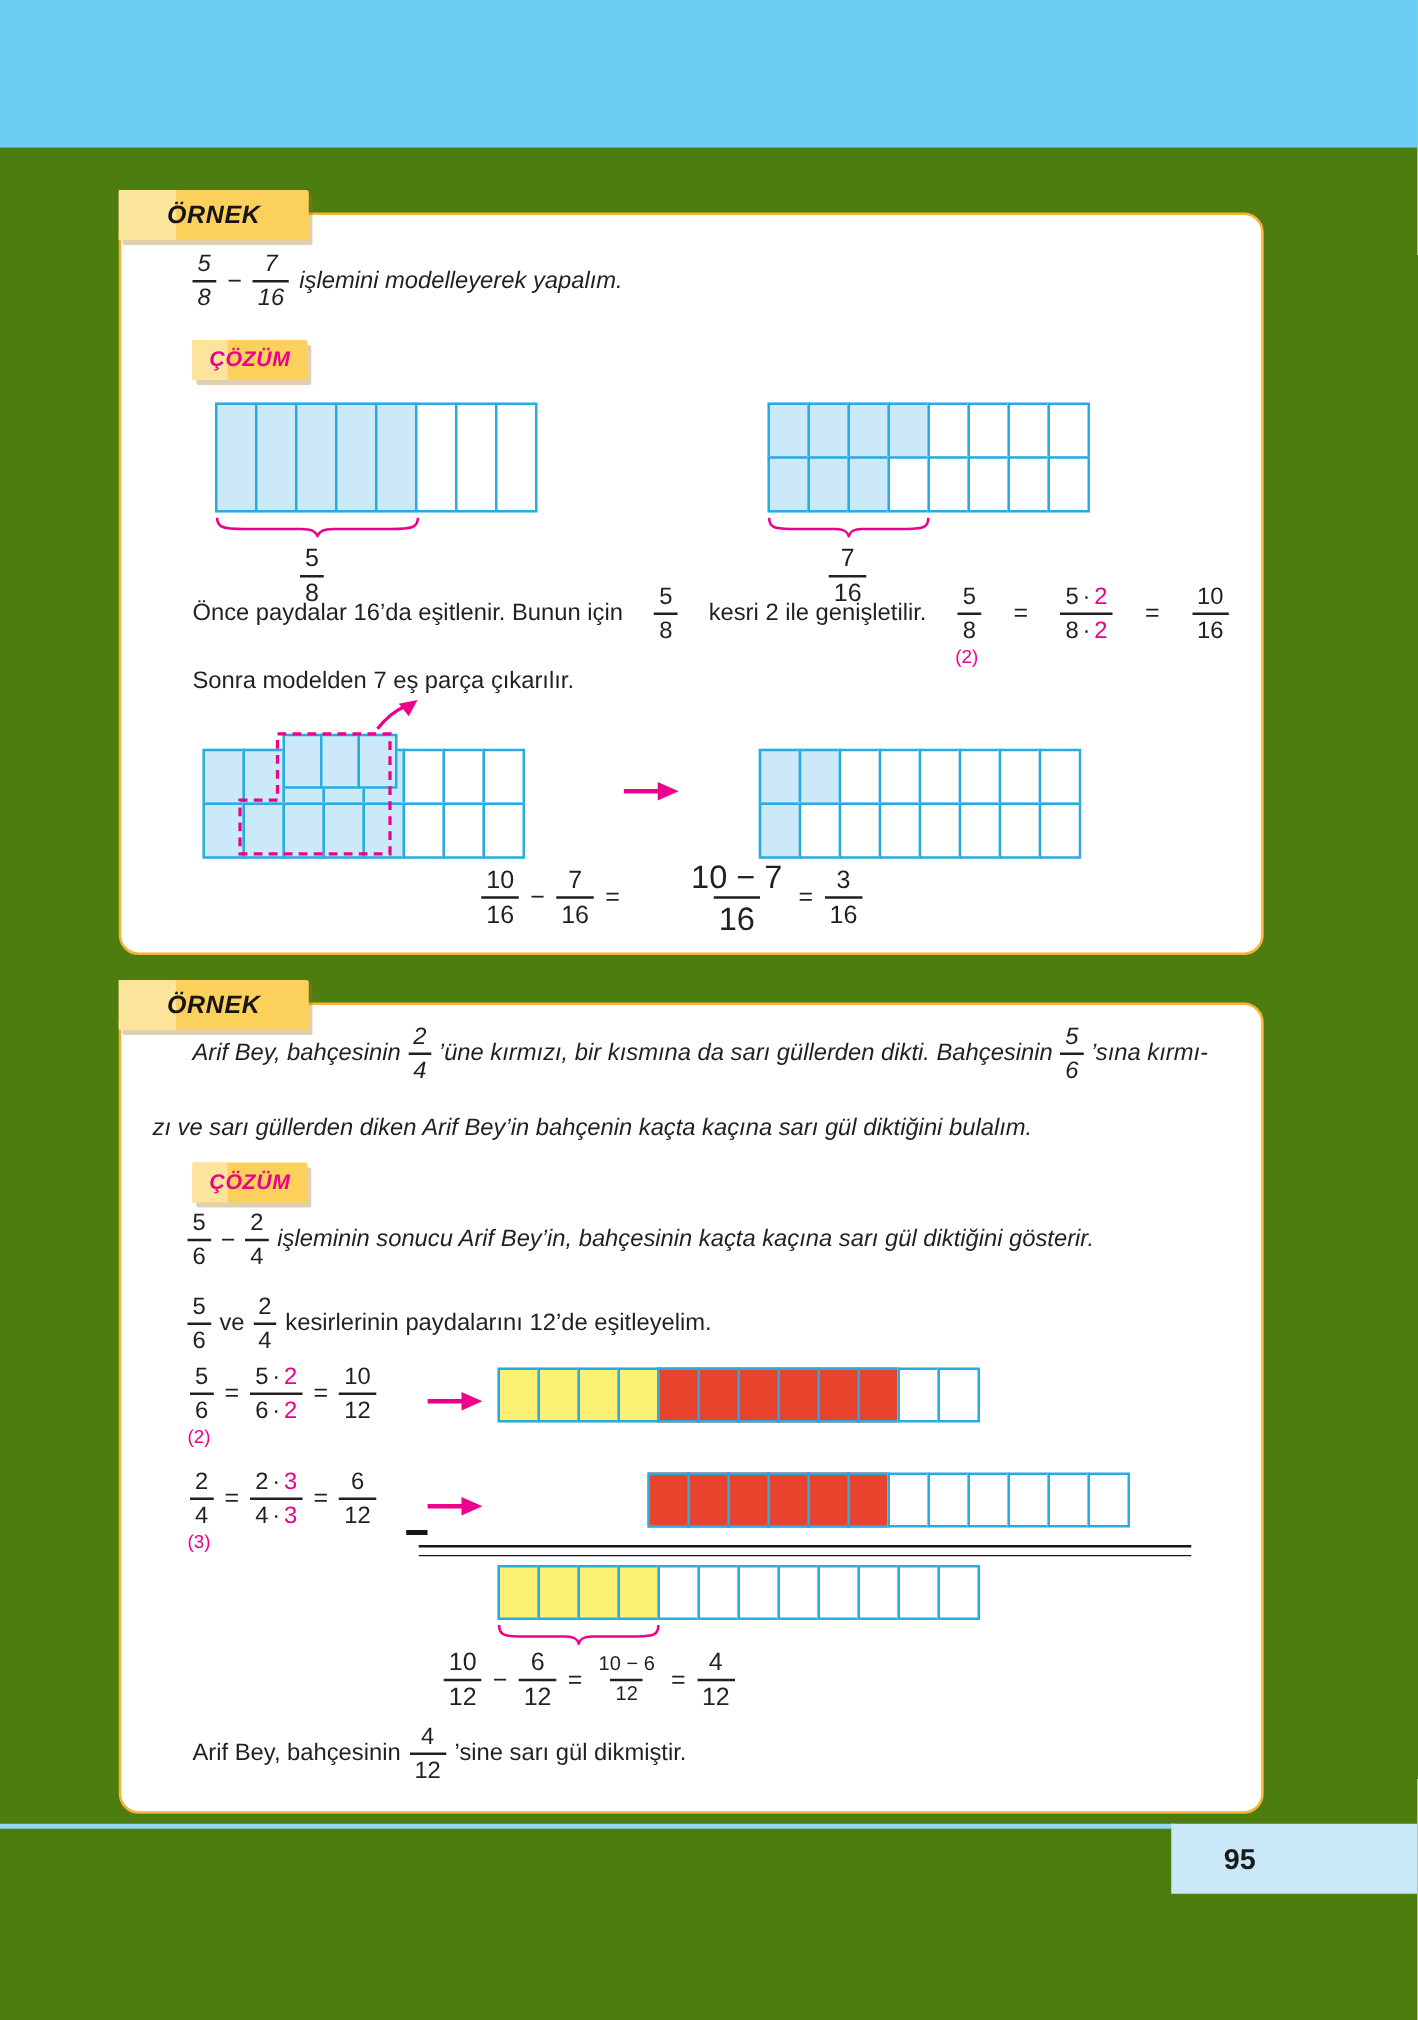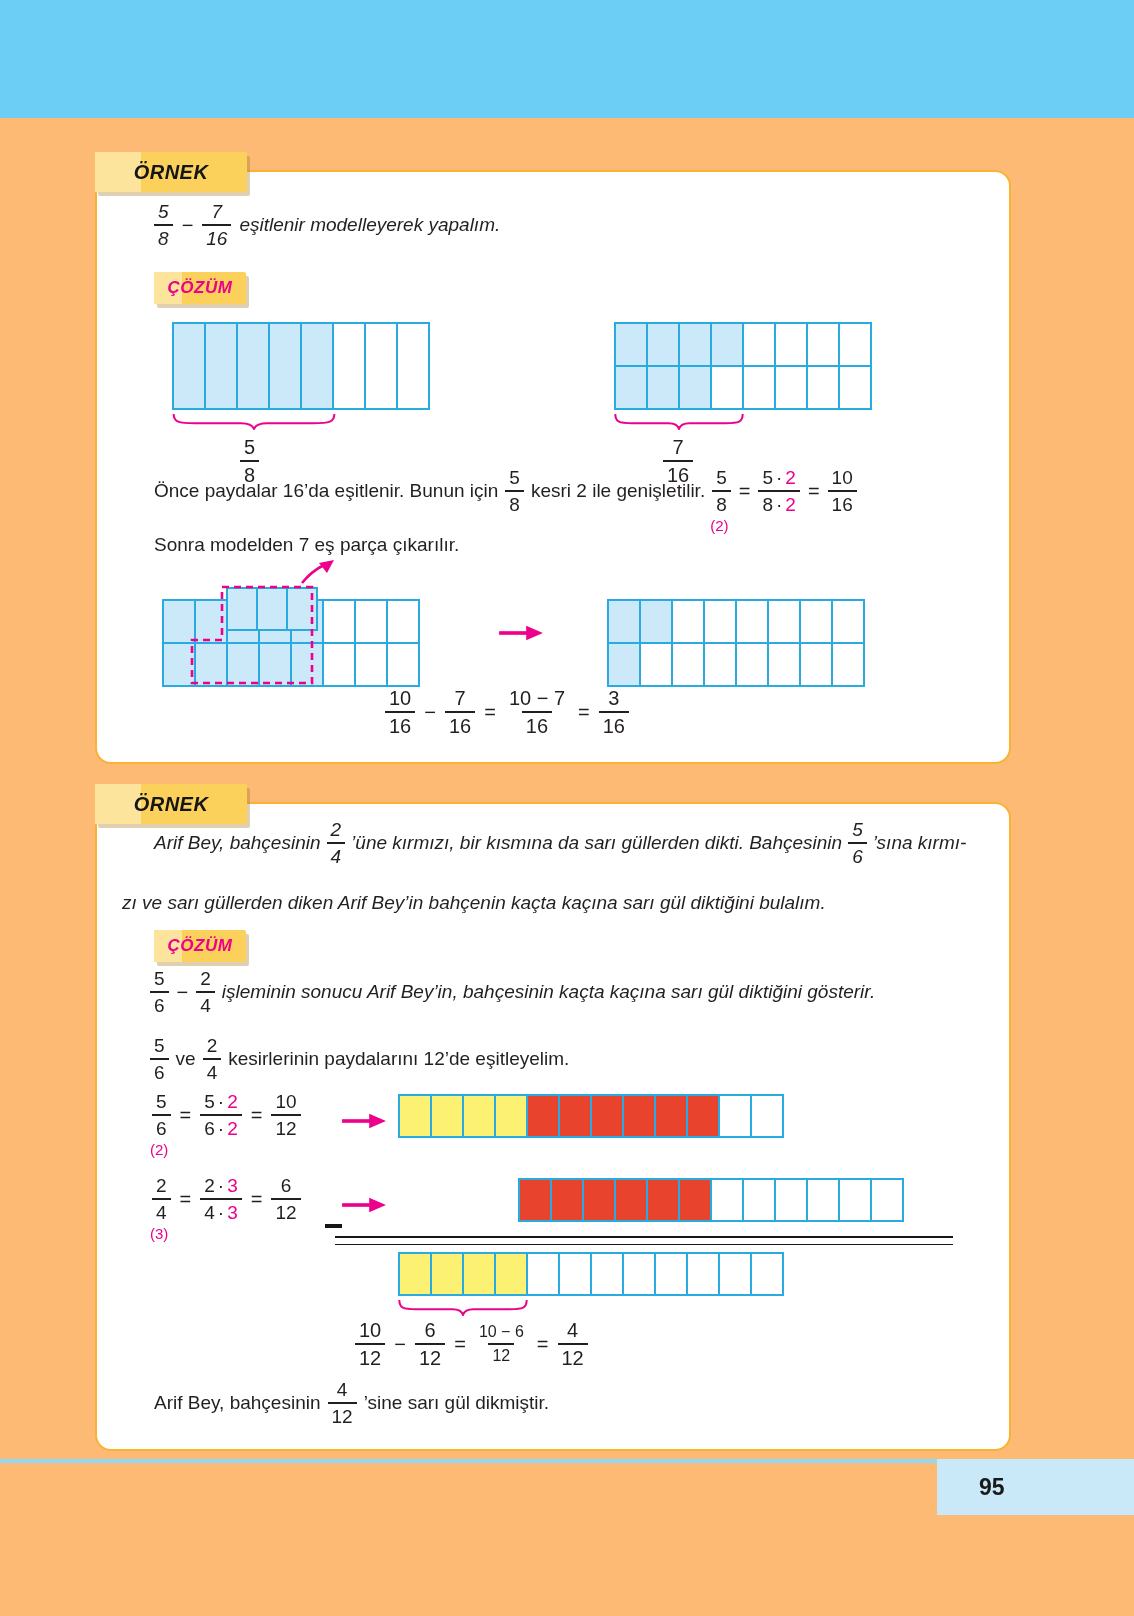--- a/index.html
+++ b/index.html
@@ -1,16 +1,16 @@
 <!DOCTYPE html>
 <html style="--band: #6dcef5; --boxBorder: #f9b233; --gridStroke: #29abe2; --cellBlue: #cbe9f9; --cellYellow: #fcf172; --cellRed: #e8432c; --pink: #ec008c; --tabYellow: #fbd15c; --tabYellowLight: #fce49c; --footerBlue: #c9e8f8; --footerLine: #90d8f4; --text: #231f20;"><head>
 <meta charset="utf-8">
 <style>
   html,body{margin:0;padding:0;background:#fff;}
-  .page{position:relative;width:1134px;height:1616px;background:#fdba74;overflow:hidden;
+  .page{position:relative;width:1134px;height:1616px;background:#4d7c0f;overflow:hidden;
         font-family:"Liberation Sans", sans-serif;color:var(--text);}
   .topband{position:absolute;left:0;top:0;width:1134px;height:118px;background:var(--band);}
 
   
   .exbox{position:absolute;left:95px;width:912px;border:2.5px solid var(--boxBorder);
          border-radius:16px;background:#fff;}
   .exbox1{top:170px;height:590px;}
   .exbox2{top:802px;height:645px;}
 
   
@@ -79,21 +79,21 @@
     <div class="row it" style="left:57px;top:30px;">
       <span class="frac">
         <span class="n">5</span>
         <span class="d">8</span>
       </span>
       <span class="op">−</span>
       <span class="frac">
         <span class="n">7</span>
         <span class="d">16</span>
       </span>
-      <span>eşitlenir modelleyerek yapalım.</span>
+      <span>işlemini modelleyerek yapalım.</span>
     </div>
 
     <div class="tab tab-cozum" style="left:57px;top:100px;">
       <span>ÇÖZÜM</span>
     </div>
 
     <div class="model cellsize-tall" style="left:75px;top:150px;">
         <div class="mrow">
           <div class="mcell b"></div>
           <div class="mcell b"></div>
@@ -144,21 +144,21 @@
         <path d="M1,0 C1,7 4,8 14,8 L42,8 C47,8 49,9.5 50,13 C51,9.5 53,8 58,8 L86,8 C96,8 99,7 99,0" fill="none" stroke="var(--pink)" stroke-width="2" vector-effect="non-scaling-stroke"></path>
       </svg>
     </div>
     <div class="mlabel" style="left:566px;top:264px;">
       <span class="frac" style="font-size:20px;">
         <span class="n">7</span>
         <span class="d">16</span>
       </span>
     </div>
 
-    <div class="row" style="left:57px;top:296px;gap:7px;">
+    <div class="row" style="left:57px;top:296px;gap:25px;">
       <span>Önce paydalar 16’da eşitlenir. Bunun için</span>
       <span class="frac">
         <span class="n">5</span>
         <span class="d">8</span>
       </span>
       <span>kesri 2 ile genişletilir.</span>
       <span class="fwrap">
         <span class="frac">
           <span class="n">5</span>
           <span class="d">8</span>
@@ -250,21 +250,21 @@
       <span class="frac" style="font-size:20px;">
         <span class="n">10</span>
         <span class="d">16</span>
       </span>
       <span class="op">−</span>
       <span class="frac" style="font-size:20px;">
         <span class="n">7</span>
         <span class="d">16</span>
       </span>
       <span class="op">=</span>
-      <span class="frac" style="font-size:20px;">
+      <span class="frac" style="font-size:26px;margin-left:44px;">
         <span class="n">10 − 7</span>
         <span class="d">16</span>
       </span>
       <span class="op">=</span>
       <span class="frac" style="font-size:20px;">
         <span class="n">3</span>
         <span class="d">16</span>
       </span>
     </div>
   </div>

